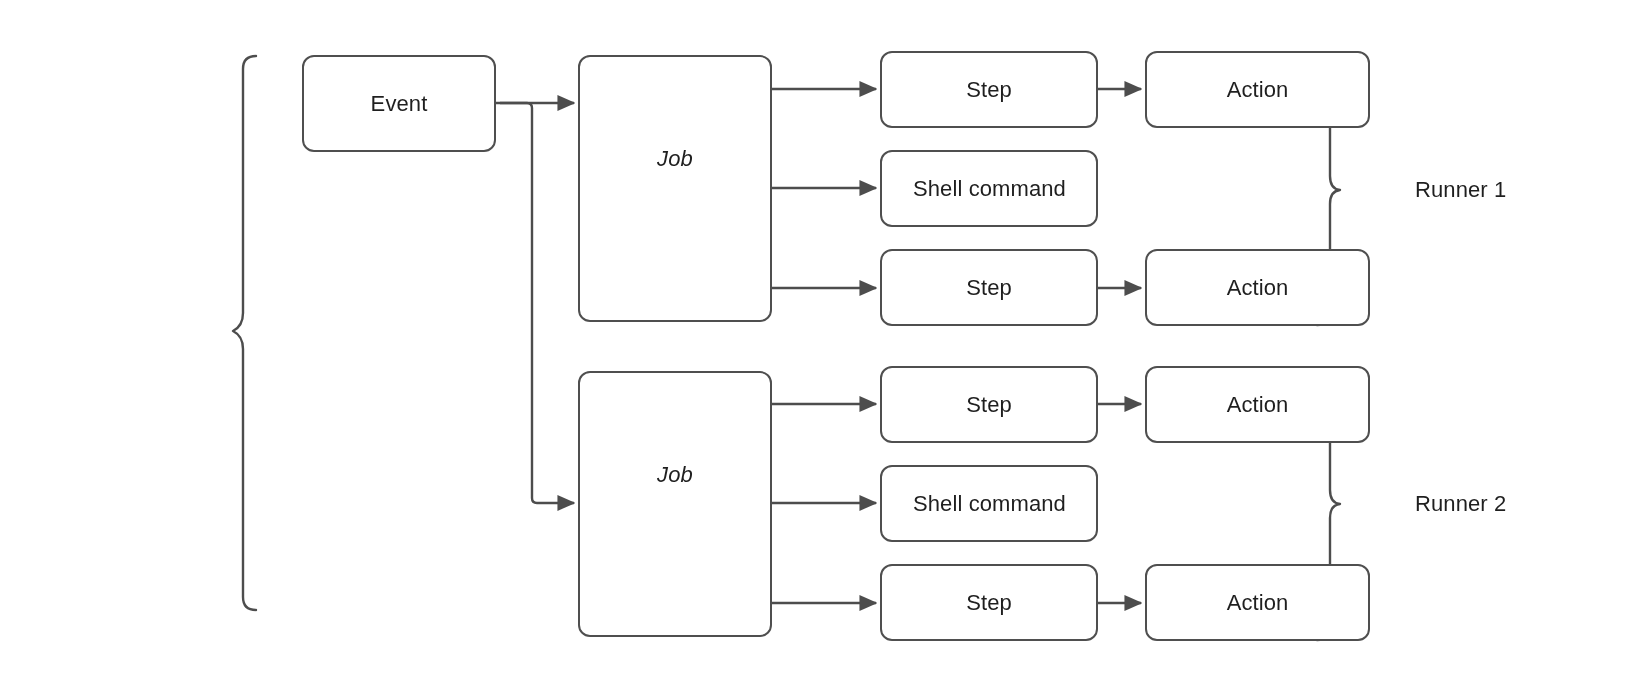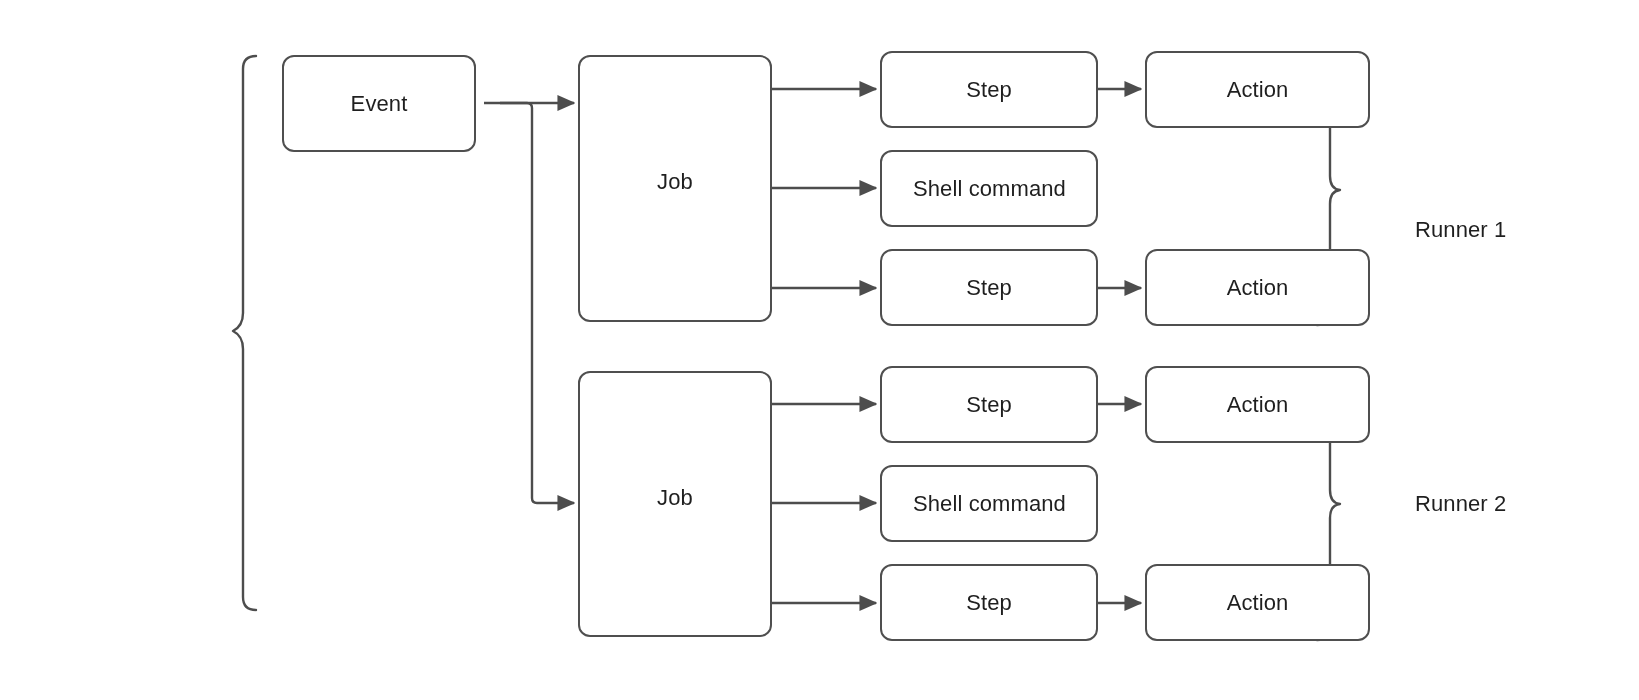--- a/index.html
+++ b/index.html
@@ -38,21 +38,22 @@
     color: #1f1f1f;
     font-size: 22px;
     line-height: 1.15;
     letter-spacing: 0.1px;
     white-space: nowrap;
   }
   .node.tall {
     align-items: flex-start;
   }
   .node.tall .node-label {
-    margin-top: 112px;
+    margin-top: 89px;
+    font-style: italic;
   }
   .node.leftish {
     justify-content: flex-start;
     padding-left: 31px;
   }
   .brace-label {
     position: absolute;
     color: #1f1f1f;
     font-size: 22px;
     line-height: 32px;
@@ -119,21 +120,21 @@
       <path d="M 1317 368
                Q 1330 368 1330 381
                L 1330 490
                Q 1330 503 1340 504
                Q 1330 505 1330 518
                L 1330 627
                Q 1330 640 1317 640"></path>
     </g>
   </svg>
 
-  <div class="node" style="left:282px; top:55px; width:194px; height:97px;">
+  <div class="node" style="left:302px; top:55px; width:194px; height:97px;">
     <span class="node-label">Event</span>
   </div>
 
   <div class="node tall" style="left:578px; top:55px; width:194px; height:267px;">
     <span class="node-label">Job</span>
   </div>
 
   <div class="node tall" style="left:578px; top:371px; width:194px; height:266px;">
     <span class="node-label">Job</span>
   </div>
@@ -172,17 +173,17 @@
 
   <div class="node" style="left:880px; top:564px; width:218px; height:77px;">
     <span class="node-label">Step</span>
   </div>
 
   <div class="node" style="left:1145px; top:564px; width:225px; height:77px;">
     <span class="node-label">Action</span>
   </div>
 
 
-  <div class="brace-label right-side" style="left:1415px; top:174px; width:160px;margin-top:40px;">Runner 1</div>
+  <div class="brace-label right-side" style="left:1415px; top:174px; width:160px;">Runner 1</div>
 
   <div class="brace-label right-side" style="left:1415px; top:488px; width:160px;">Runner 2</div>
 
 </div>
 
 </body></html>

